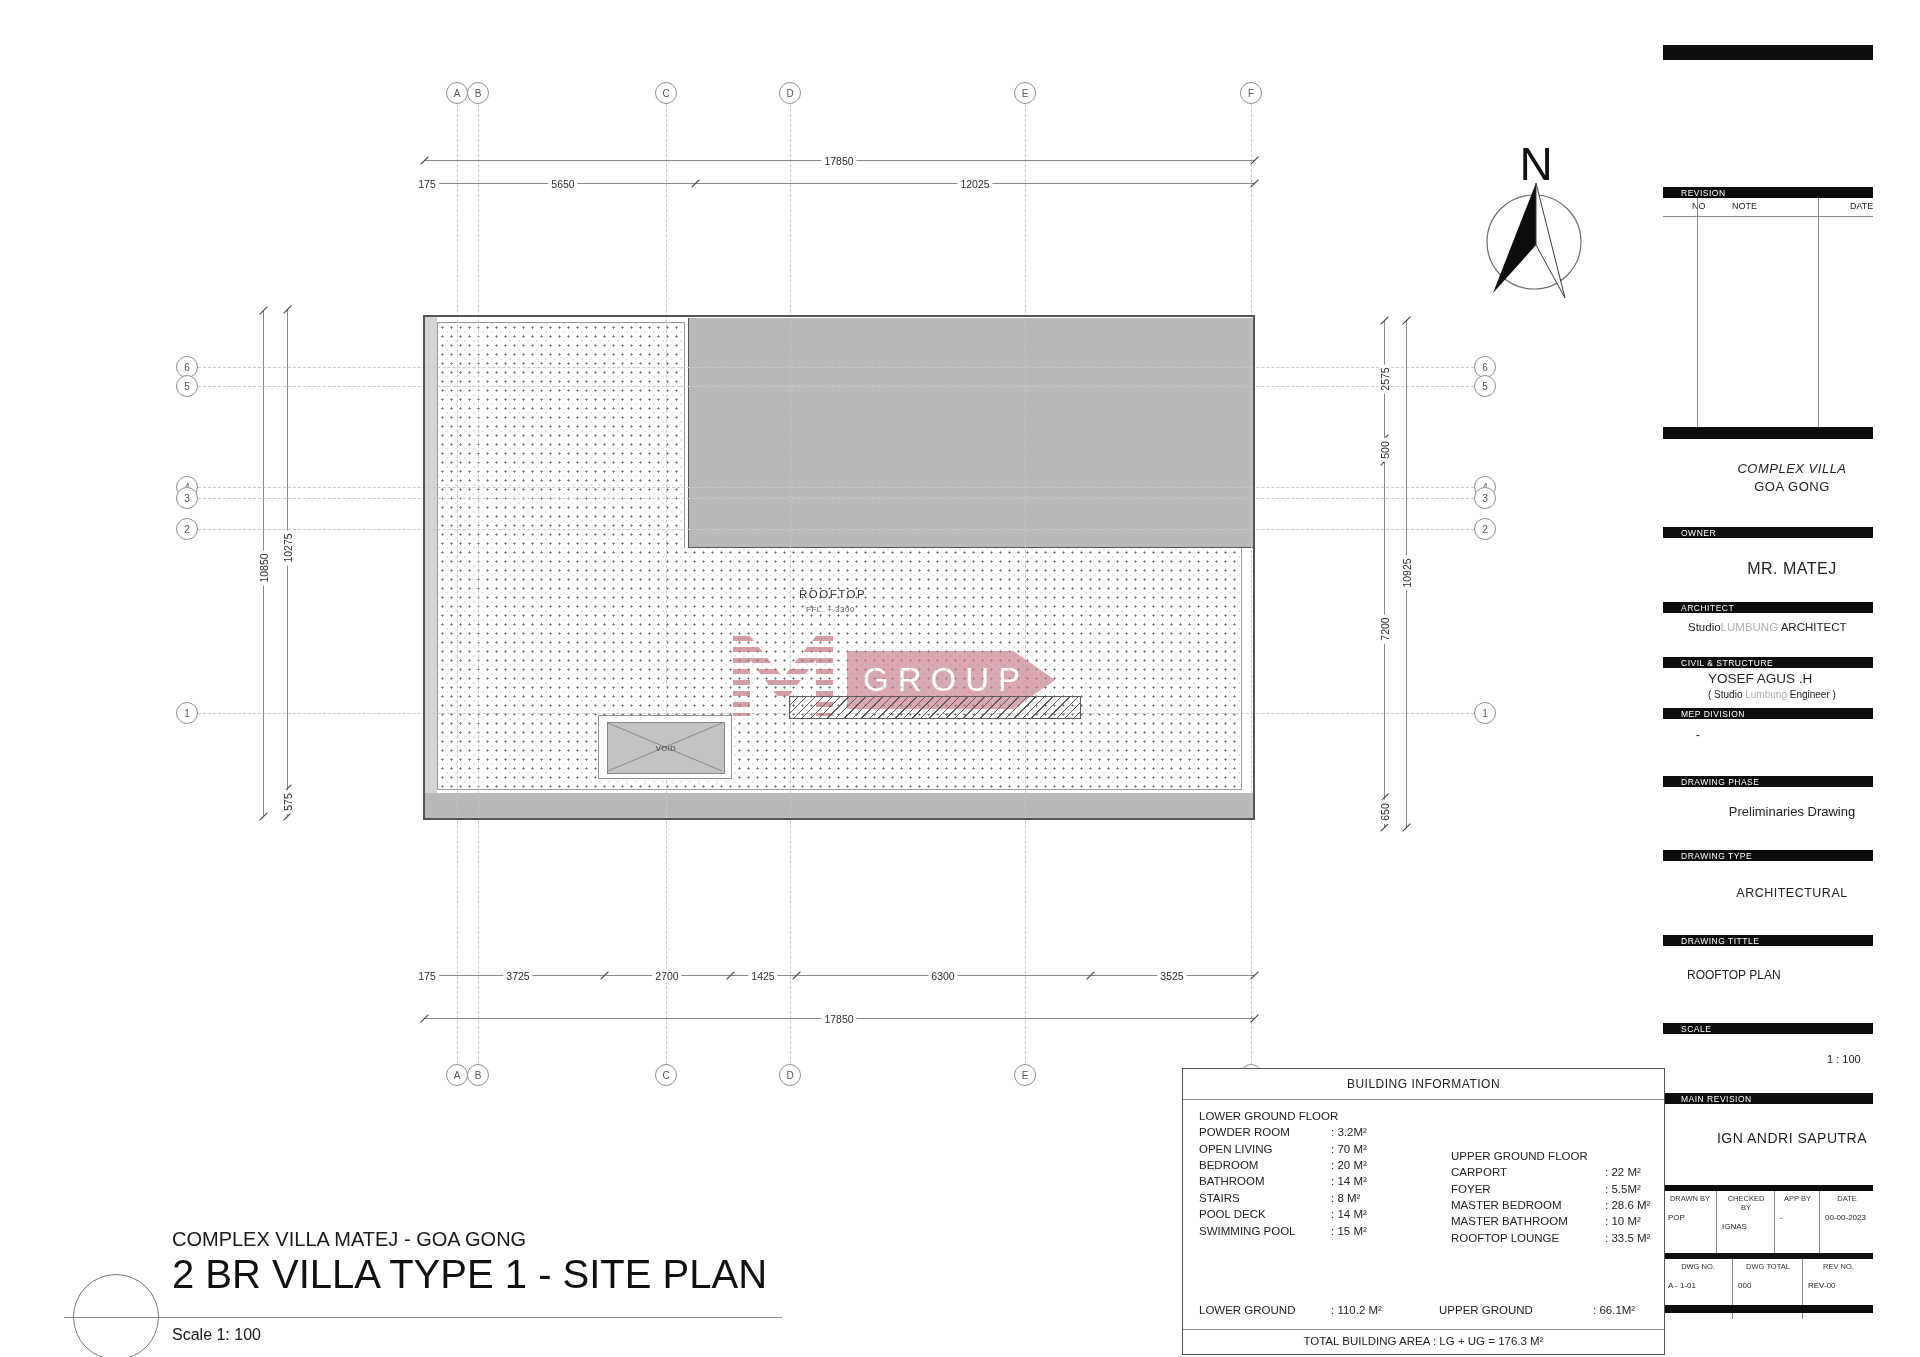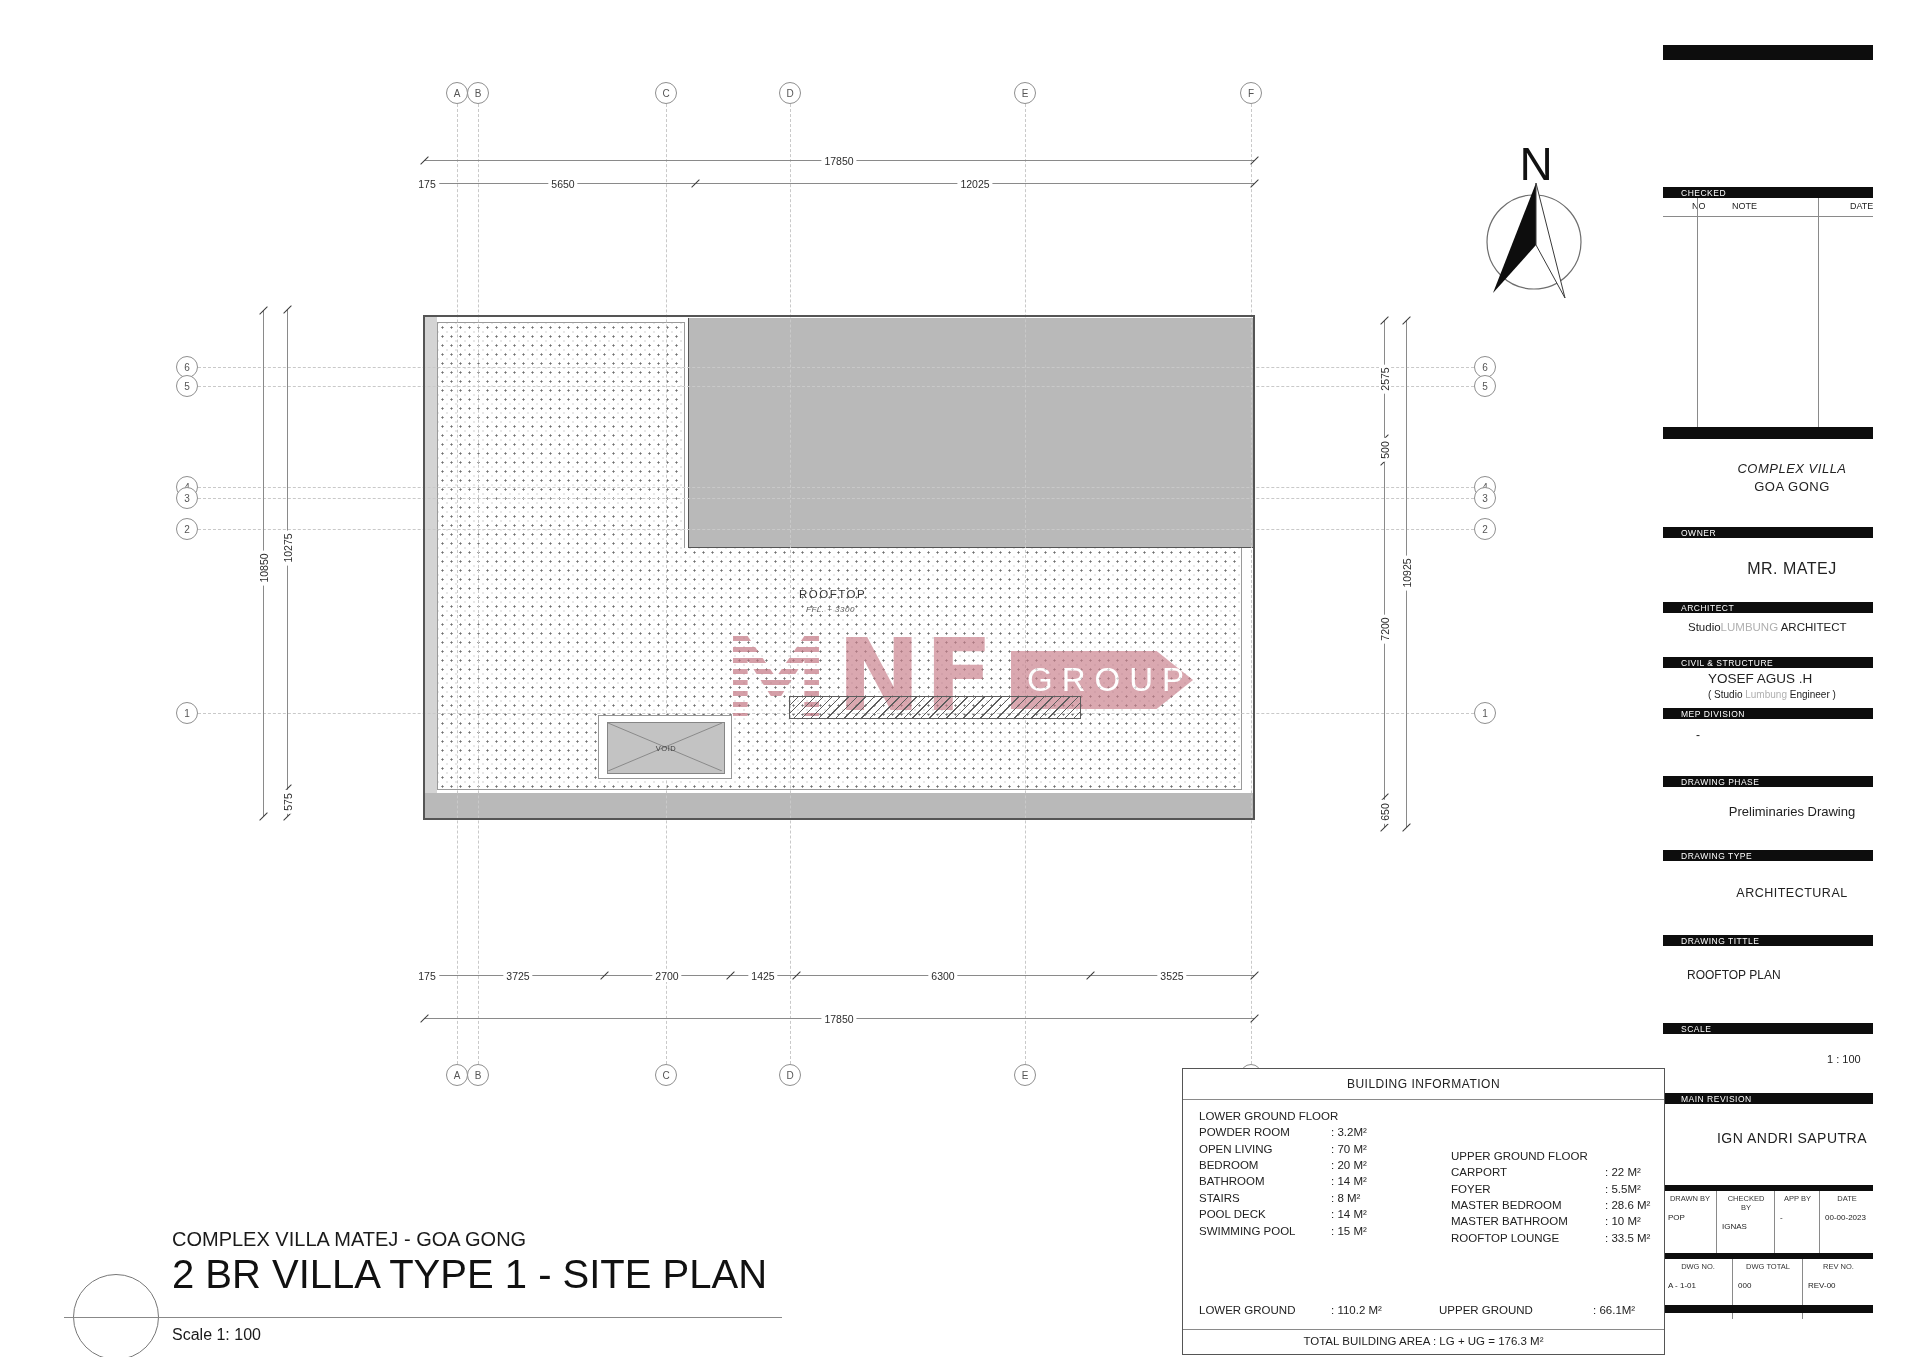--- a/index.html
+++ b/index.html
@@ -23,21 +23,21 @@
   .surface{position:absolute;z-index:1;box-sizing:border-box;}
   .dots{background-image:radial-gradient(#6e6e6e 0.9px, transparent 1.2px),
                           radial-gradient(#9d9d9d 0.7px, transparent 1px);
         background-size:9px 9px,9px 9px;background-position:0 0,4.5px 4.5px;}
   .grayfill{background:#b9b9b9;}
   .feature{position:absolute;z-index:4;box-sizing:border-box;}
   .hatch{background:repeating-linear-gradient(135deg, rgba(255,255,255,0) 0 5px, #5d5d5d 5px 6px);
          border:1px solid #5d5d5d;}
   .planborder{position:absolute;border:2px solid #555;z-index:4;box-sizing:border-box;pointer-events:none;background:transparent;}
   #rooftop-label{font-size:11.5px;letter-spacing:1.5px;color:#333;}
-  #rooftop-sublabel{font-size:8px;letter-spacing:0.5px;color:#555;font-style:italic;}
+  #rooftop-sublabel{font-size:8px;letter-spacing:0.5px;color:#555;}
   
   #watermark{position:absolute;left:733px;top:633px;width:460px;height:85px;opacity:0.68;z-index:3;display:flex;align-items:flex-start;}
   #wm-m{width:100px;height:80px;margin-top:3px;
         clip-path:polygon(0% 100%,0% 0%,17% 0%,50% 52%,83% 0%,100% 0%,100% 100%,83% 100%,83% 30%,56% 75%,44% 75%,17% 30%,17% 100%);
         background:repeating-linear-gradient(180deg,#c2737f 0 5px,rgba(255,255,255,0) 5px 11px);}
   #wm-nf{font-family:"DejaVu Sans",sans-serif;font-weight:bold;font-size:100px;line-height:80px;
          letter-spacing:4px;color:#c9808c;margin-left:18px;margin-top:3px;}
   #wm-flag{width:208px;height:58px;margin-left:14px;margin-top:18px;background:#c9808c;
            clip-path:polygon(0 0,80% 0,100% 50%,80% 100%,0 100%);
            display:flex;align-items:center;padding-left:16px;box-sizing:border-box;}
@@ -82,21 +82,20 @@
 
   <div class="surface" style="left:424px;top:317px;width:13px;height:476px;background:#d4d4d4;"></div>
   <div class="surface dots" style="left:437px;top:322px;width:248px;height:226px;border:1px solid #9a9a9a;border-bottom:none;"></div>
   <div class="surface grayfill" style="left:688px;top:318px;width:566px;height:230px;border-left:1px solid #555;border-bottom:1.5px solid #555;"></div>
   <div class="surface dots" style="left:437px;top:548px;width:805px;height:242px;border:1px solid #9a9a9a;border-top:none;"></div>
   <div class="surface grayfill" style="left:425px;top:793px;width:828px;height:25px;"></div>
   <div class="planborder" style="left:423px;top:315px;width:832px;height:505px;"></div>
 
   <div id="watermark">
     <div id="wm-m"></div>
-    <div id="wm-nf">NF</div>
     <div id="wm-flag">
       <span id="wm-group">GROUP</span>
     </div>
   </div>
 
   <div class="feature hatch" style="left:789px;top:696px;width:292px;height:23px;"></div>
 
   <div class="feature" id="void-frame" style="left:598px;top:715px;width:134px;height:64px;">
     <div id="void-inner">
       <svg width="114" height="48" style="position:absolute;left:0;top:0;">
@@ -112,21 +111,21 @@
 
   <svg id="north" width="160" height="195" viewBox="0 0 160 195">
     <text x="81" y="52" text-anchor="middle" font-size="46" font-family="Liberation Sans, sans-serif" fill="#111">N</text>
     <circle cx="79" cy="114" r="47" fill="none" stroke="#6e6e6e" stroke-width="1.2"></circle>
     <polygon points="81,55 38,165 81,117" fill="#0d0d0d"></polygon>
     <polygon points="81,55 110,170 81,117" fill="#ffffff" stroke="#3a3a3a" stroke-width="1"></polygon>
   </svg>
 
   <div class="abs" style="left:1663px;top:45px;width:210px;height:15px;background:#0d0d0d;z-index:3;"></div>
 
-  <div class="tb-bar" style="top:187px;height:11px;">CHECKED</div>
+  <div class="tb-bar" style="top:187px;height:11px;">REVISION</div>
   <div class="tb-text" style="left:1668px;top:201px;font-size:9px;">NO</div>
   <div class="tb-text" style="left:1708px;top:201px;font-size:9px;">NOTE</div>
   <div class="tb-text" style="left:1826px;top:201px;font-size:9px;">DATE</div>
   <div class="thinline" style="left:1663px;top:216px;width:210px;height:1px;"></div>
   <div class="thinline" style="left:1697px;top:198px;width:1px;height:229px;"></div>
   <div class="thinline" style="left:1818px;top:198px;width:1px;height:229px;"></div>
 
   <div class="abs" style="left:1663px;top:427px;width:210px;height:12px;background:#0d0d0d;z-index:3;"></div>
 
   <div class="tb-text tb-center" style="top:461px;font-size:13px;letter-spacing:0.5px;font-style:italic;">COMPLEX VILLA</div>

